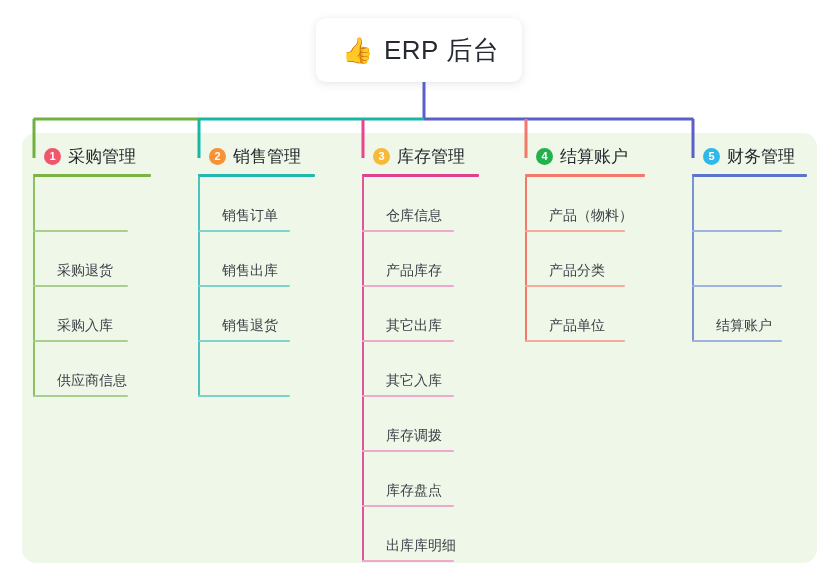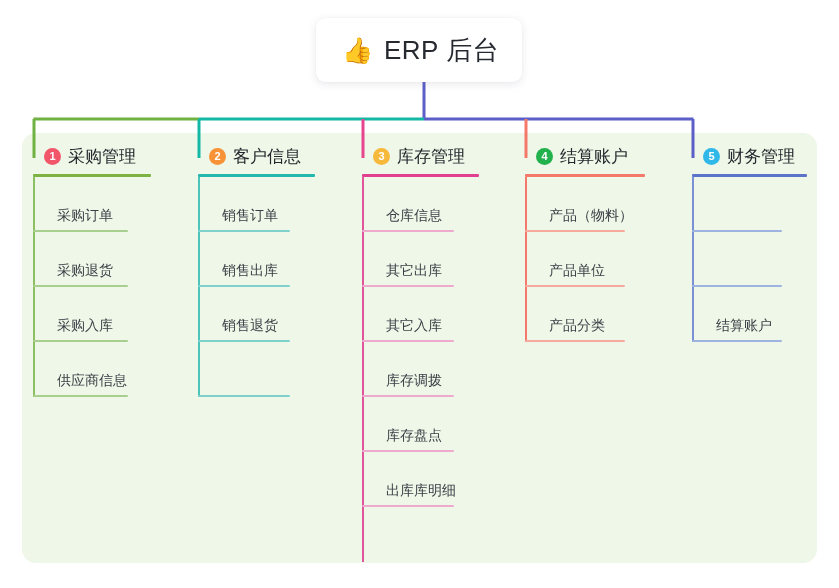--- a/index.html
+++ b/index.html
@@ -176,41 +176,40 @@
   <div id="columns-host">
       <div class="column" style="left: 33px;">
         <div class="col-head">
           <span class="badge" style="background: rgb(242, 86, 107);">1</span>
           <span class="col-title">采购管理</span>
         </div>
         <div class="col-rule" style="width: 118px; background: rgb(124, 179, 66);"></div>
         <div class="leaves">
           <div class="rail" style="background: rgb(140, 192, 99); height: 220px;"></div>
           <div class="leaf">
-            <div class="leaf-label">采购订单</div>
             <div class="leaf-rule" style="width: 95px; background: rgb(168, 207, 142);"></div>
           </div>
           <div class="leaf">
             <div class="leaf-label">采购退货</div>
             <div class="leaf-rule" style="width: 95px; background: rgb(168, 207, 142);"></div>
           </div>
           <div class="leaf">
             <div class="leaf-label">采购入库</div>
             <div class="leaf-rule" style="width: 95px; background: rgb(168, 207, 142);"></div>
           </div>
           <div class="leaf">
             <div class="leaf-label">供应商信息</div>
             <div class="leaf-rule" style="width: 95px; background: rgb(168, 207, 142);"></div>
           </div>
         </div>
       </div>
       <div class="column" style="left: 198px;">
         <div class="col-head">
           <span class="badge" style="background: rgb(247, 146, 54);">2</span>
-          <span class="col-title">客户信息</span>
+          <span class="col-title">销售管理</span>
         </div>
         <div class="col-rule" style="width: 117px; background: rgb(35, 184, 174);"></div>
         <div class="leaves">
           <div class="rail" style="background: rgb(76, 196, 188); height: 220px;"></div>
           <div class="leaf">
             <div class="leaf-label">销售订单</div>
             <div class="leaf-rule" style="width: 92px; background: rgb(127, 210, 204);"></div>
           </div>
           <div class="leaf">
             <div class="leaf-label">销售出库</div>
@@ -231,20 +230,24 @@
           <span class="col-title">库存管理</span>
         </div>
         <div class="col-rule" style="width: 117px; background: rgb(224, 64, 143);"></div>
         <div class="leaves">
           <div class="rail" style="background: rgb(224, 85, 155); height: 385px;"></div>
           <div class="leaf">
             <div class="leaf-label">仓库信息</div>
             <div class="leaf-rule" style="width: 92px; background: rgb(237, 170, 205);"></div>
           </div>
           <div class="leaf">
+            <div class="leaf-label">产品库存</div>
+            <div class="leaf-rule" style="width: 92px; background: rgb(237, 170, 205);"></div>
+          </div>
+          <div class="leaf">
             <div class="leaf-label">其它出库</div>
             <div class="leaf-rule" style="width: 92px; background: rgb(237, 170, 205);"></div>
           </div>
           <div class="leaf">
             <div class="leaf-label">其它入库</div>
             <div class="leaf-rule" style="width: 92px; background: rgb(237, 170, 205);"></div>
           </div>
           <div class="leaf">
             <div class="leaf-label">库存调拨</div>
             <div class="leaf-rule" style="width: 92px; background: rgb(237, 170, 205);"></div>
@@ -265,27 +268,27 @@
           <span class="col-title">结算账户</span>
         </div>
         <div class="col-rule" style="width: 120px; background: rgb(244, 121, 107);"></div>
         <div class="leaves">
           <div class="rail" style="background: rgb(244, 121, 107); height: 165px;"></div>
           <div class="leaf">
             <div class="leaf-label">产品（物料）</div>
             <div class="leaf-rule" style="width: 100px; background: rgb(247, 169, 158);"></div>
           </div>
           <div class="leaf">
+            <div class="leaf-label">产品分类</div>
+            <div class="leaf-rule" style="width: 100px; background: rgb(247, 169, 158);"></div>
+          </div>
+          <div class="leaf">
             <div class="leaf-label">产品单位</div>
             <div class="leaf-rule" style="width: 100px; background: rgb(247, 169, 158);"></div>
           </div>
-          <div class="leaf">
-            <div class="leaf-label">产品分类</div>
-            <div class="leaf-rule" style="width: 100px; background: rgb(247, 169, 158);"></div>
-          </div>
         </div>
       </div>
       <div class="column" style="left: 692px;">
         <div class="col-head">
           <span class="badge" style="background: rgb(48, 184, 232);">5</span>
           <span class="col-title">财务管理</span>
         </div>
         <div class="col-rule" style="width: 115px; background: rgb(91, 115, 201);"></div>
         <div class="leaves">
           <div class="rail" style="background: rgb(123, 145, 214); height: 165px;"></div>

